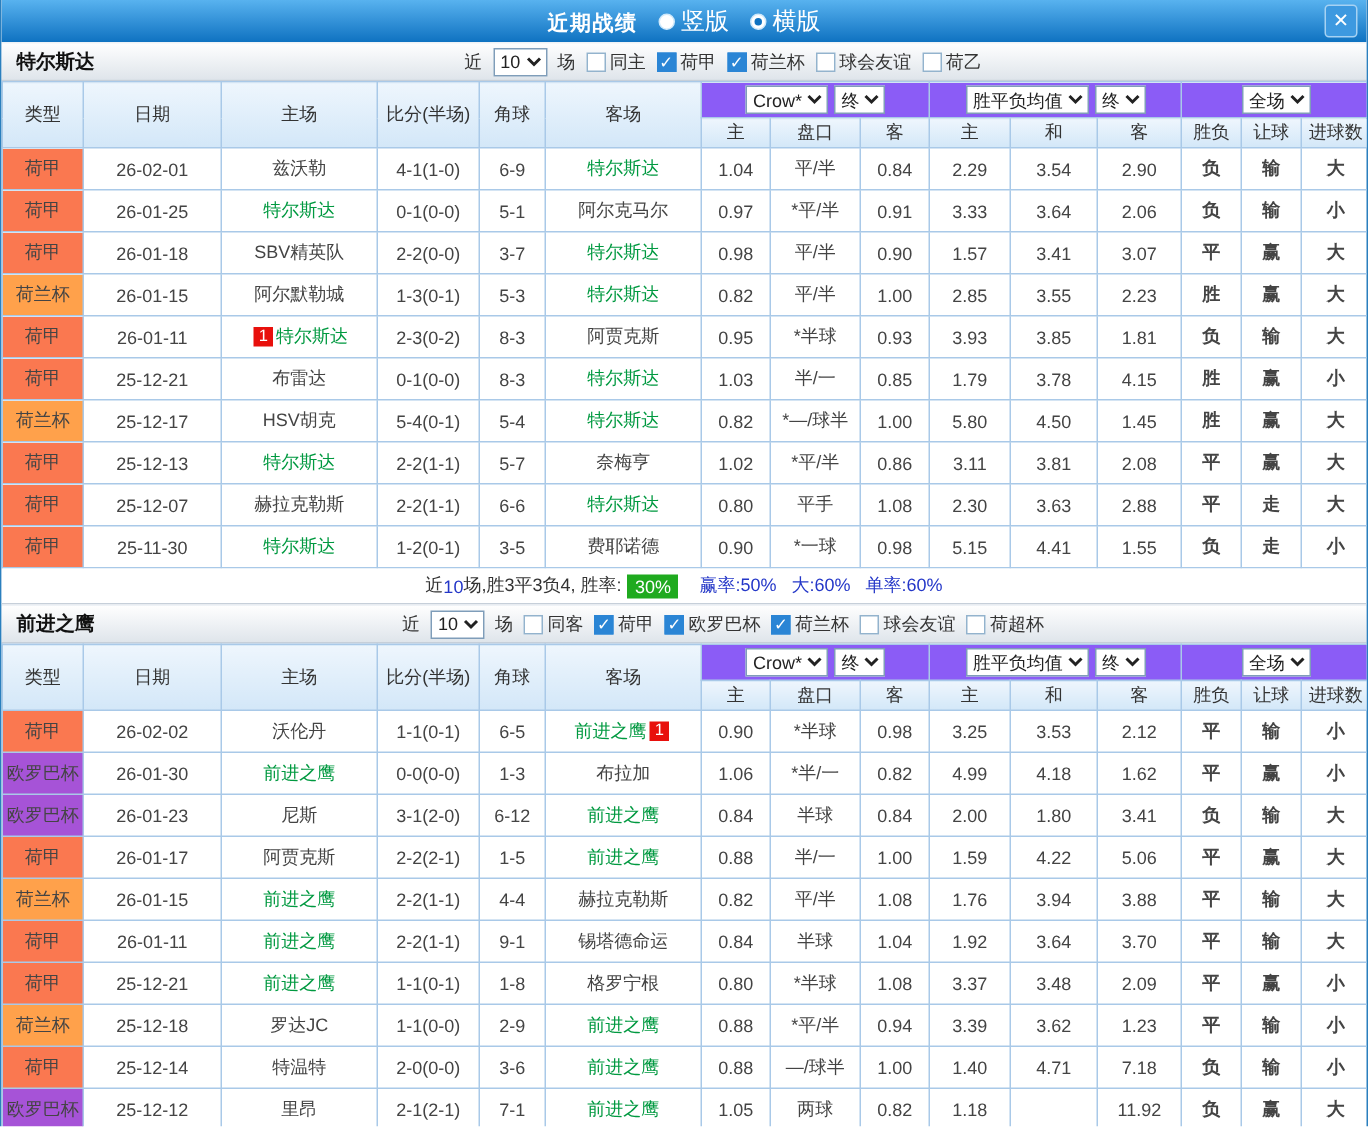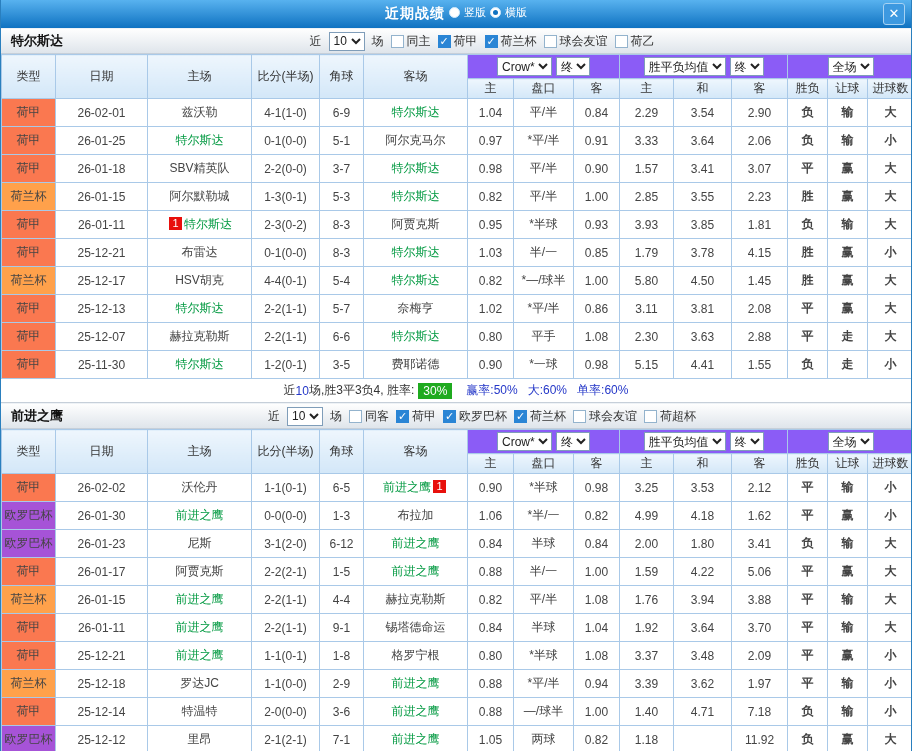--- a/index.html
+++ b/index.html
@@ -2,23 +2,23 @@
 <html><head>
 <meta charset="utf-8">
 <style>
   *{margin:0;padding:0;box-sizing:border-box}
   html,body{width:912px;height:751px;overflow:hidden}
   body{font-family:"Liberation Sans","DejaVu Sans",sans-serif;font-size:12px;color:#333;background:#fff}
   .window{width:912px;height:751px;overflow:hidden;border-left:1px solid #2a7fbe;border-right:1px solid #2a7fbe}
 
   
   .titlebar{height:28px;background:linear-gradient(#58b2ef,#0f72c1);display:flex;align-items:center;position:relative;color:#fff}
-  .title-group{margin:0 auto;display:flex;align-items:flex-start;gap:4px}
+  .title-group{margin:0 auto;display:flex;align-items:flex-end;gap:14px}
   .win-title{font-size:14px;font-weight:bold;letter-spacing:1px}
-  .radio-opt{display:inline-flex;align-items:center;gap:4px;cursor:pointer;font-size:11px}
+  .radio-opt{display:inline-flex;align-items:center;gap:4px;cursor:pointer;font-size:16px}
   .radio{width:11px;height:11px;border-radius:50%;background:#fff;position:relative;display:inline-block;border:1px solid #cfe9fb}
   .radio.sel::after{content:"";position:absolute;left:2px;top:2px;width:5px;height:5px;border-radius:50%;background:#0f72c1}
   .close-btn{position:absolute;right:6px;top:3px;width:22px;height:22px;line-height:20px;text-align:center;background:#3d99e0;border:1px solid #a6d2f3;border-radius:3px;color:#fff;font-size:13px;cursor:pointer}
 
   
   .section-header{height:26px;display:flex;align-items:center;padding:0 10px;background:linear-gradient(#fefefe,#dfe5eb);border-top:1px solid #eef2f6;border-bottom:1px solid #c6cfd9}
   .team-title{font-weight:bold;font-size:13px;color:#111;white-space:nowrap}
   .filters{flex:1;display:flex;align-items:center;justify-content:center;gap:7px;white-space:nowrap}
   .flabel{color:#333}
   select{font-size:12px;height:19px;border:1px solid #7f9db9;background:#fff;color:#222}
@@ -244,21 +244,21 @@
             <td>3.78</td>
             <td>4.15</td>
             <td class="out c-red">胜</td>
             <td class="out c-red">赢</td>
             <td class="out c-blue">小</td>
           </tr>
           <tr>
             <td class="league" style="background: rgb(255, 161, 75);">荷兰杯</td>
             <td>25-12-17</td>
             <td class="team"><span>HSV胡克</span></td>
-            <td class="score">4-4(0-1)</td>
+            <td class="score">5-4(0-1)</td>
             <td>5-4</td>
             <td class="team"><span class="focal">特尔斯达</span></td>
             <td>0.82</td>
             <td>*—/球半</td>
             <td>1.00</td>
             <td>5.80</td>
             <td>4.50</td>
             <td>1.45</td>
             <td class="out c-red">胜</td>
             <td class="out c-red">赢</td>
@@ -534,21 +534,21 @@
             <td>25-12-18</td>
             <td class="team"><span>罗达JC</span></td>
             <td class="score">1-1(0-0)</td>
             <td>2-9</td>
             <td class="team"><span class="focal">前进之鹰</span></td>
             <td>0.88</td>
             <td>*平/半</td>
             <td>0.94</td>
             <td>3.39</td>
             <td>3.62</td>
-            <td>1.97</td>
+            <td>1.23</td>
             <td class="out c-gray">平</td>
             <td class="out c-green">输</td>
             <td class="out c-blue">小</td>
           </tr>
           <tr>
             <td class="league" style="background: rgb(250, 120, 80);">荷甲</td>
             <td>25-12-14</td>
             <td class="team"><span>特温特</span></td>
             <td class="score">2-0(0-0)</td>
             <td>3-6</td>

